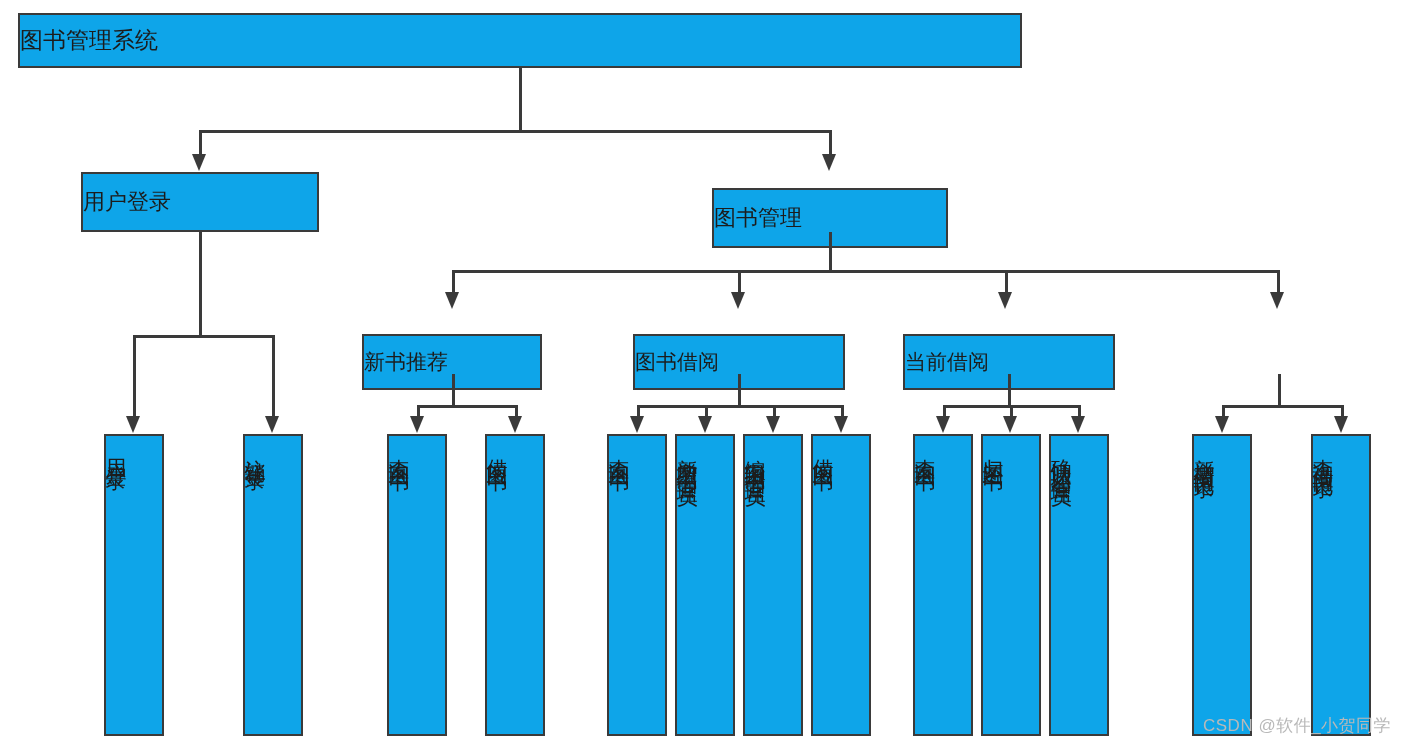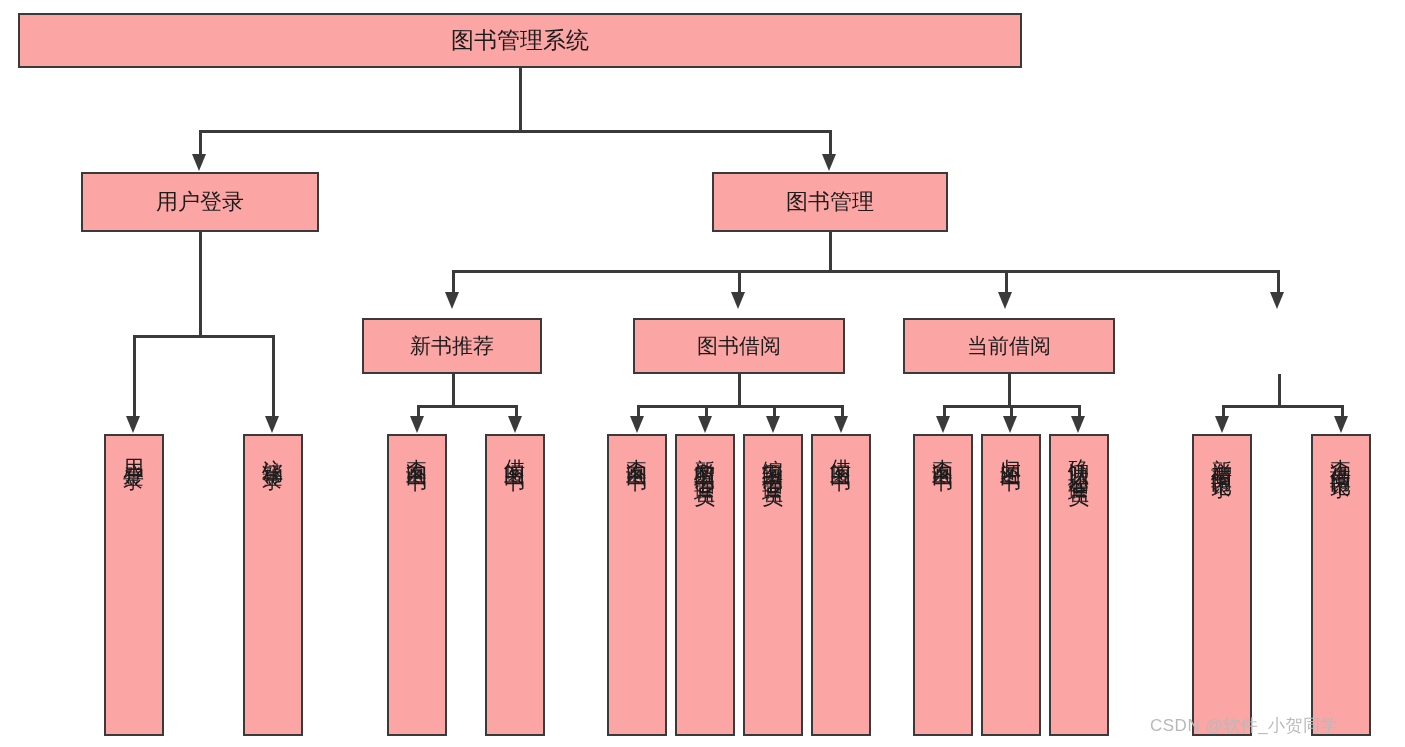--- a/index.html
+++ b/index.html
@@ -15,35 +15,36 @@
     position: relative;
     width: 1405px;
     height: 747px;
     background: #ffffff;
     overflow: hidden;
   }
   
   .node {
     position: absolute;
     box-sizing: border-box;
-    background: #fca5a5;
+    background: #0ea5e9;
     border: 2.5px solid #3a3a3a;
     display: flex;
     align-items: center;
-    justify-content: center;
+    justify-content: flex-start;
     color: #1c1c1c;
   }
   .node.root {
     font-size: 23px;
   }
   .node.level1 {
     font-size: 22px;
   }
   .node.level2 {
     font-size: 21px;
+    margin-top: 16px;
   }
   .node.leaf {
     font-size: 21px;
     align-items: flex-start;
     padding-top: 6px;
   }
   .vtext {
     writing-mode: vertical-rl;
     text-orientation: upright;
     letter-spacing: 4px;
@@ -89,21 +90,21 @@
   <div class="hline" style="left:199px; top:130px; width:632px;"></div>
 
   <div class="vline" style="left:199px; top:130px; height:26px;"></div>
   <div class="arrow" style="left:192px; top:154px;"></div>
   <div class="vline" style="left:829px; top:130px; height:26px;"></div>
   <div class="arrow" style="left:822px; top:154px;"></div>
 
   <div class="node level1" style="left:81px; top:172px; width:238px; height:60px;">
     <span>用户登录</span>
   </div>
-  <div class="node level1" style="left:712px; top:172px; width:236px; height:60px;">
+  <div class="node level1" style="left:712px; top:188px; width:236px; height:60px;">
     <span>图书管理</span>
   </div>
 
   <div class="vline" style="left:199px; top:232px; height:103px;"></div>
   <div class="hline" style="left:133px; top:335px; width:139px;"></div>
   <div class="vline" style="left:133px; top:335px; height:83px;"></div>
   <div class="arrow" style="left:126px; top:416px;"></div>
   <div class="vline" style="left:272px; top:335px; height:83px;"></div>
   <div class="arrow" style="left:265px; top:416px;"></div>
 
@@ -199,15 +200,15 @@
   <div class="vline" style="left:1341px; top:405px; height:13px;"></div>
   <div class="arrow" style="left:1334px; top:416px;"></div>
 
   <div class="node leaf" style="left:1192px; top:434px; width:60px; height:302px;">
     <span class="vtext">新增借阅记录</span>
   </div>
   <div class="node leaf" style="left:1311px; top:434px; width:60px; height:302px;">
     <span class="vtext">查询借阅记录</span>
   </div>
 
-  <div id="watermark" style="left:1150px; top:714px;">CSDN @软件_小贺同学</div>
+  <div id="watermark" style="left:1203px; top:714px;">CSDN @软件_小贺同学</div>
 
 </div>
 
 </body></html>

